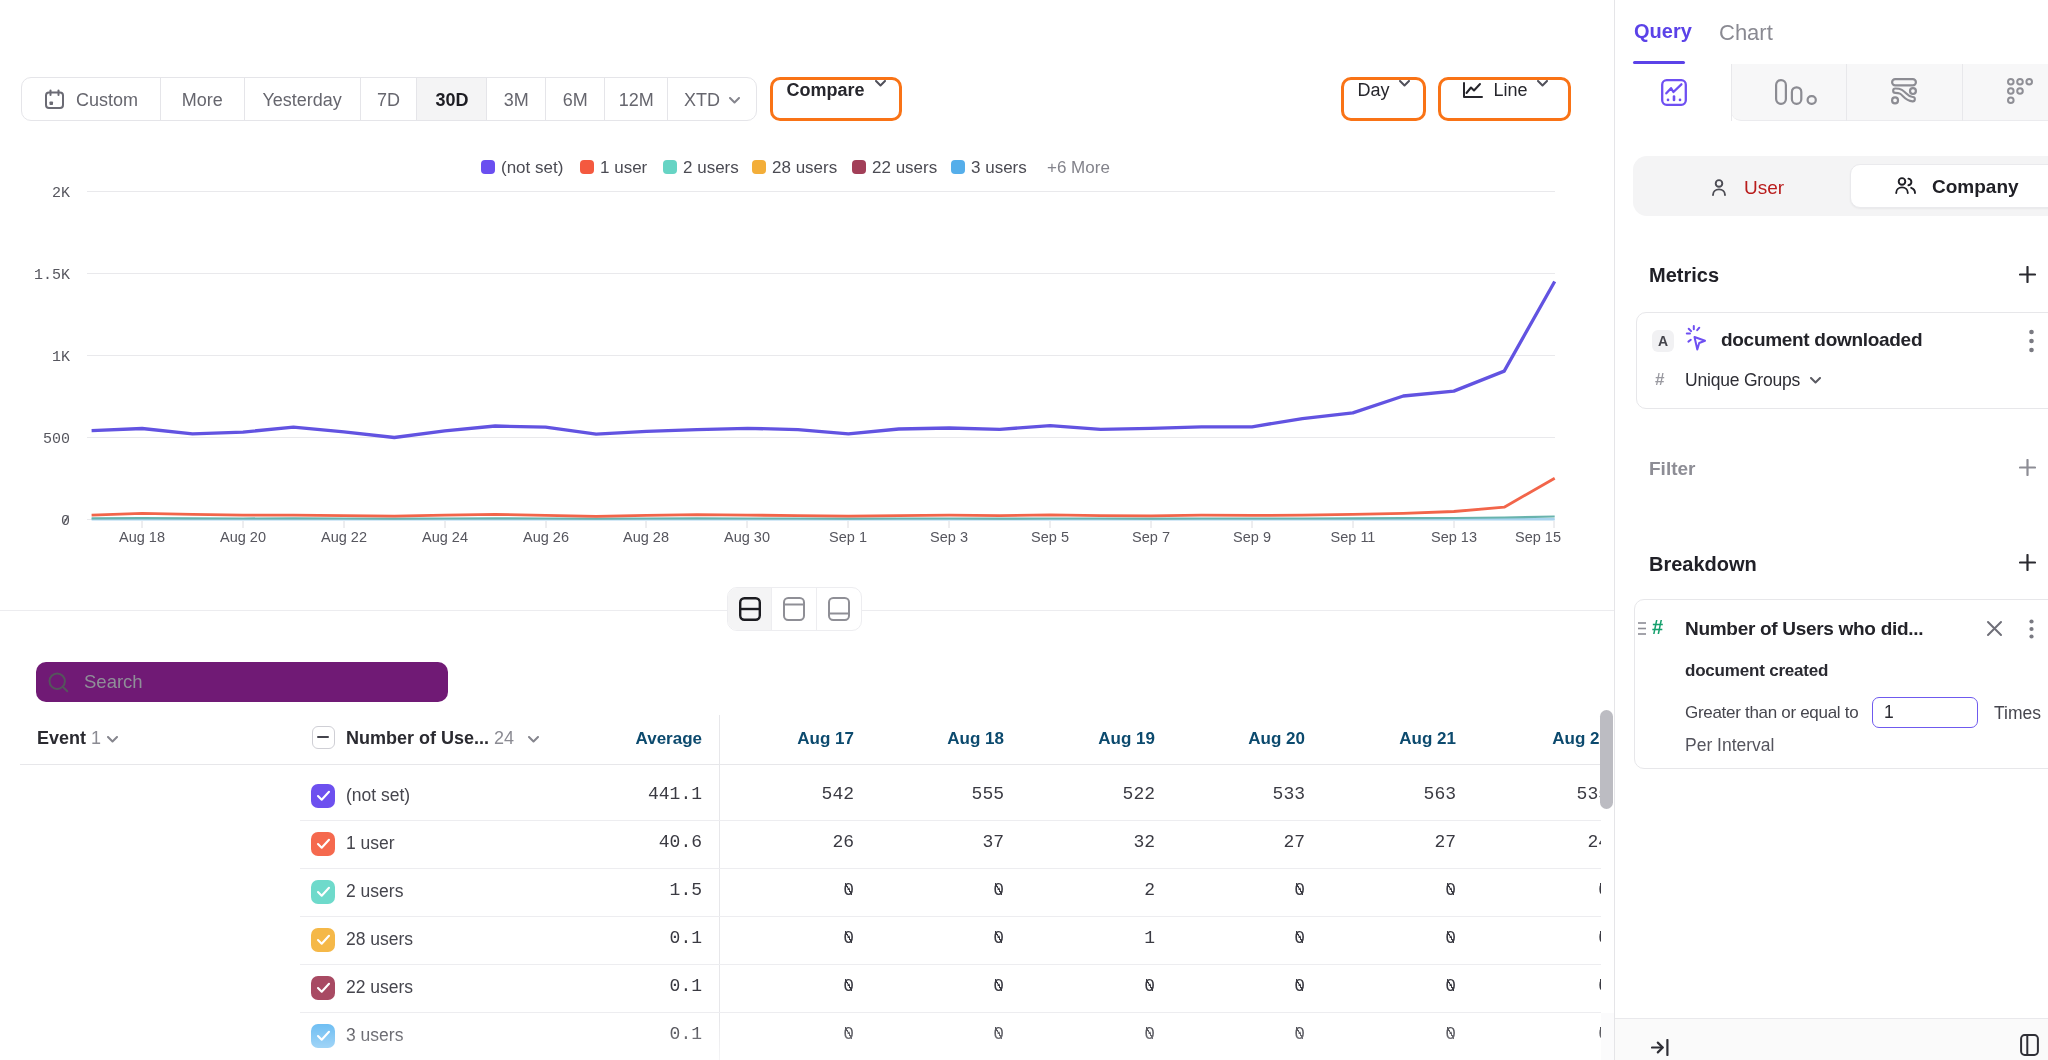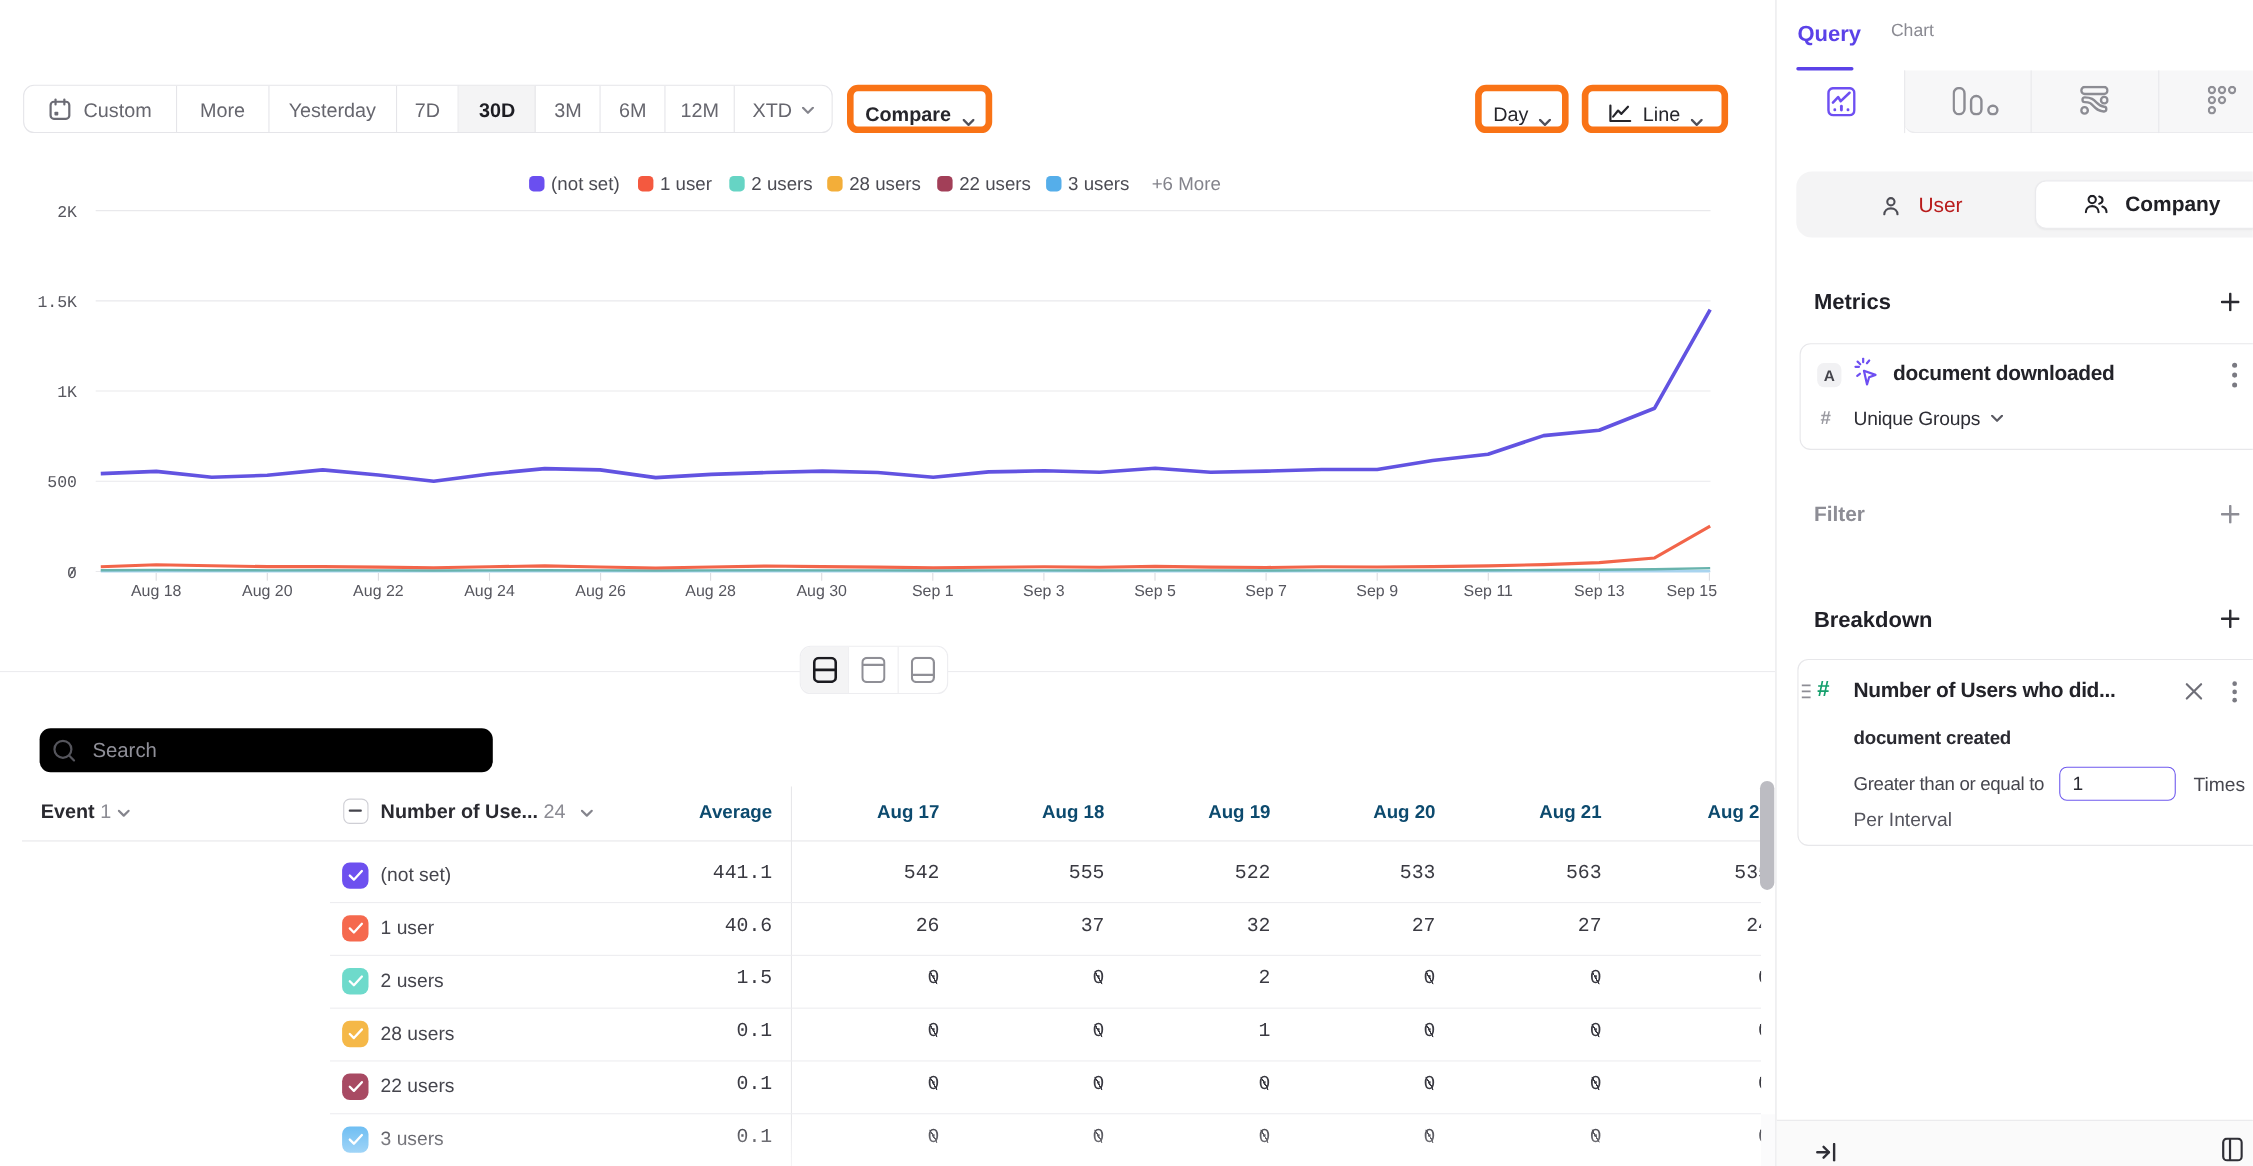--- a/index.html
+++ b/index.html
@@ -5,22 +5,22 @@
   * { margin:0; padding:0; box-sizing:border-box; }
   html,body { width:2048px; height:1060px; background:#fff; overflow:hidden;
     font-family:"Liberation Sans", sans-serif; -webkit-font-smoothing:antialiased; }
   .abs { position:absolute; }
   
   .z { position:relative; display:inline-block; }
   .z::after { content:""; position:absolute; left:2px; top:3px; width:6.8px; height:11.5px;
     background:linear-gradient(to top right, transparent 46%, #3a3a42 46%, #3a3a42 56%, transparent 56%); }
   .seg { height:44px; display:flex; align-items:center; justify-content:center;
     font-size:18px; font-weight:500; color:#66666e; border-right:1px solid #e5e5e9; }
-  .btn { position:absolute; height:44px; border:6px solid #f97316; border-radius:10px;
-    background:#fff; display:flex; align-items:flex-end; justify-content:center;
+  .btn { position:absolute; height:44px; border:3px solid #f97316; border-radius:10px;
+    background:#fff; display:flex; align-items:flex-start; justify-content:center;
     font-size:18px; font-weight:600; color:#26262c; }
   .chev { display:inline-block; width:11px; height:7px; }
   .legsq { position:absolute; width:14px; height:14px; border-radius:4px; top:160px; }
   .legtx { position:absolute; top:158px; font-size:17px; font-weight:500; color:#4b4b53; }
   .hdr { position:absolute; font-size:17px; font-weight:700; color:#0c4a6e; }
   .num { position:absolute; font-family:"Liberation Mono", monospace; font-size:18px; color:#3a3a42; text-align:right; width:130px; }
   .cbx { position:absolute; width:24px; height:24px; border-radius:7px; left:311px; }
   .cbx svg { position:absolute; left:4.5px; top:6px; }
   .rowlab { position:absolute; left:346px; font-size:17.5px; color:#45454d; }
   .rowline { position:absolute; left:300px; width:1301px; height:1px; background:#ededf0; }
@@ -163,21 +163,21 @@
       </svg>
     </div>
     <div style="width:45px; height:100%; display:flex; align-items:center; justify-content:center;">
       <svg width="22" height="24" viewBox="0 0 22 24">
         <rect x="1" y="1" width="20" height="22" rx="4.2" fill="none" stroke="#8f8f96" stroke-width="2"></rect>
         <line x1="1" y1="16.5" x2="21" y2="16.5" stroke="#8f8f96" stroke-width="2"></line>
       </svg>
     </div>
   </div>
 
-  <div class="abs" style="left:36px; top:662px; width:412px; height:40px; background:#000000; border-radius:10px;">
+  <div class="abs" style="left:36px; top:662px; width:412px; height:40px; background:#701a75; border-radius:10px;">
     <svg class="abs" style="left:12px; top:10px;" width="22" height="22" viewBox="0 0 22 22">
       <circle cx="9.2" cy="9.2" r="7.7" fill="none" stroke="#55555c" stroke-width="2"></circle>
       <line x1="14.8" y1="14.8" x2="19.3" y2="19.3" stroke="#55555c" stroke-width="2" stroke-linecap="round"></line>
     </svg>
     <div class="abs" style="left:48px; top:9px; font-size:18.5px; color:#8f8f98;">Search</div>
   </div>
 
   <div class="abs" style="left:37px; top:728px; font-size:18px; font-weight:700; color:#2a2a30;">Event <span style="font-weight:400; color:#8b8b93;">1</span></div>
   <svg class="abs chev" style="left:107px; top:736px;" viewBox="0 0 11 7">
       <polyline points="1,1 5.5,5.5 10,1" fill="none" stroke="#85858d" stroke-width="2" stroke-linecap="round" stroke-linejoin="round"></polyline>
@@ -296,21 +296,21 @@
   <div class="abs" style="left:0; top:1022px; width:1614px; height:38px; background:linear-gradient(to bottom, rgba(255,255,255,0.05), rgba(255,255,255,0.55)); "></div>
   <div class="abs" style="left:1601px; top:715px; width:13px; height:298px; background:#fff;"></div>
   <div class="abs" style="left:1601px; top:1013px; width:13px; height:47px; background:#fbfbfc;"></div>
 
   <div class="abs" style="left:1600px; top:710px; width:13px; height:99px; background:#bcbcc2; border-radius:7px;"></div>
 </div>
 
 <div class="abs" style="left:1614px; top:0; width:434px; height:1060px; background:#fff; border-left:1px solid #e5e5e8; overflow:hidden;">
 
   <div class="abs" style="left:19px; top:20px; font-size:20px; font-weight:600; color:#5b42e8;">Query</div>
-  <div class="abs" style="left:104px; top:20px; font-size:16px; font-weight:500; color:#8a8a92;">Chart</div>
+  <div class="abs" style="left:104px; top:20px; font-size:22px; font-weight:500; color:#8a8a92;">Chart</div>
   <div class="abs" style="left:18px; top:60.5px; width:52px; height:3.5px; background:#5b42e8; border-radius:2px;"></div>
 
   <div class="abs" style="left:116px; top:64px; width:318px; height:57px; background:#f7f7f8; border-bottom:1px solid #ebebee; border-bottom-left-radius:10px;"></div>
   <div class="abs" style="left:116px; top:64px; width:1px; height:57px; background:#e8e8eb;"></div>
   <div class="abs" style="left:231px; top:64px; width:1px; height:57px; background:#e8e8eb;"></div>
   <div class="abs" style="left:347px; top:64px; width:1px; height:57px; background:#e8e8eb;"></div>
 
   <svg class="abs" style="left:46px; top:79px;" width="26" height="27" viewBox="0 0 26 27">
     <rect x="1.2" y="1.2" width="23.6" height="24.6" rx="4.5" fill="none" stroke="#6e4ff2" stroke-width="2.3"></rect>
     <polyline points="5.3,14.3 10,9.2 12.4,13 20.4,5.3" fill="none" stroke="#6e4ff2" stroke-width="2.3" stroke-linecap="round" stroke-linejoin="round"></polyline>

